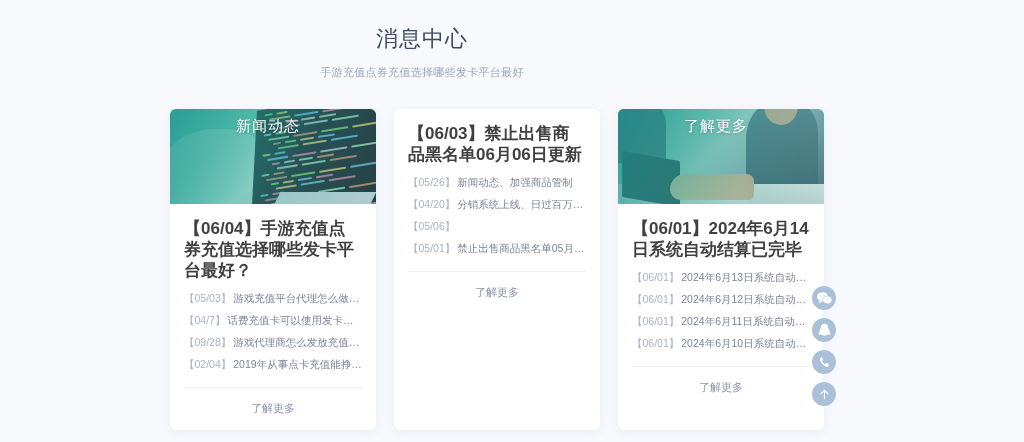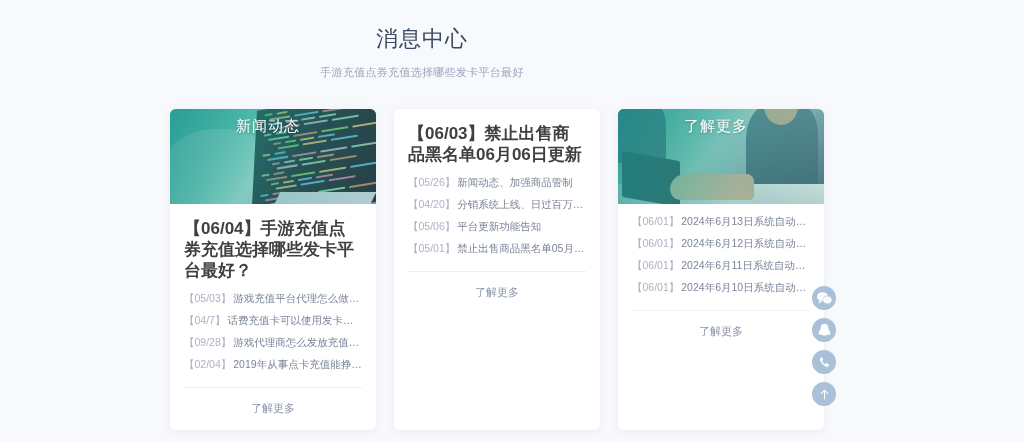--- a/index.html
+++ b/index.html
@@ -321,21 +321,20 @@
         <div class="news-item">
           <span class="nd">【05/26】</span>
           <span class="nt">新闻动态、加强商品管制</span>
         </div>
         <div class="news-item">
           <span class="nd">【04/20】</span>
           <span class="nt">分销系统上线、日过百万不是梦</span>
         </div>
         <div class="news-item">
           <span class="nd">【05/06】</span>
-          <span class="nt">平台更新功能告知</span>
         </div>
         <div class="news-item">
           <span class="nd">【05/01】</span>
           <span class="nt">禁止出售商品黑名单05月01日更新</span>
         </div>
       </div>
       <div class="card-foot">了解更多</div>
     </div>
 
     <div class="card">
@@ -344,20 +343,21 @@
           <div class="figL"></div>
           <div class="figR"></div>
           <div class="head"></div>
           <div class="desk"></div>
           <div class="laptop"></div>
           <div class="arms"></div>
         </div>
         <div class="banner-tint"></div>
         <div class="banner-label">了解更多</div>
       </div>
+      <div class="card-title">【06/01】2024年6月14日系统自动结算已完毕</div>
       <div class="news-list">
         <div class="news-item">
           <span class="nd">【06/01】</span>
           <span class="nt">2024年6月13日系统自动结算已完毕</span>
         </div>
         <div class="news-item">
           <span class="nd">【06/01】</span>
           <span class="nt">2024年6月12日系统自动结算已完毕</span>
         </div>
         <div class="news-item">

